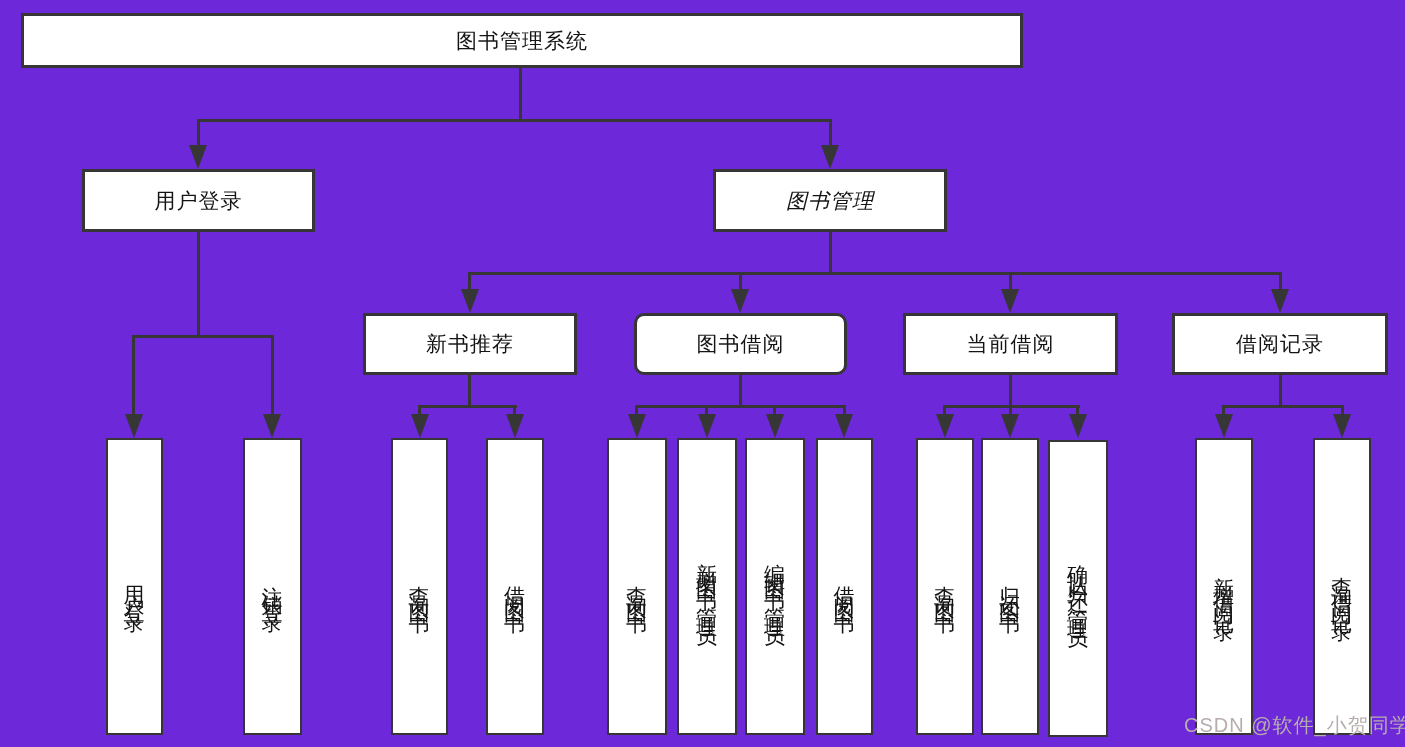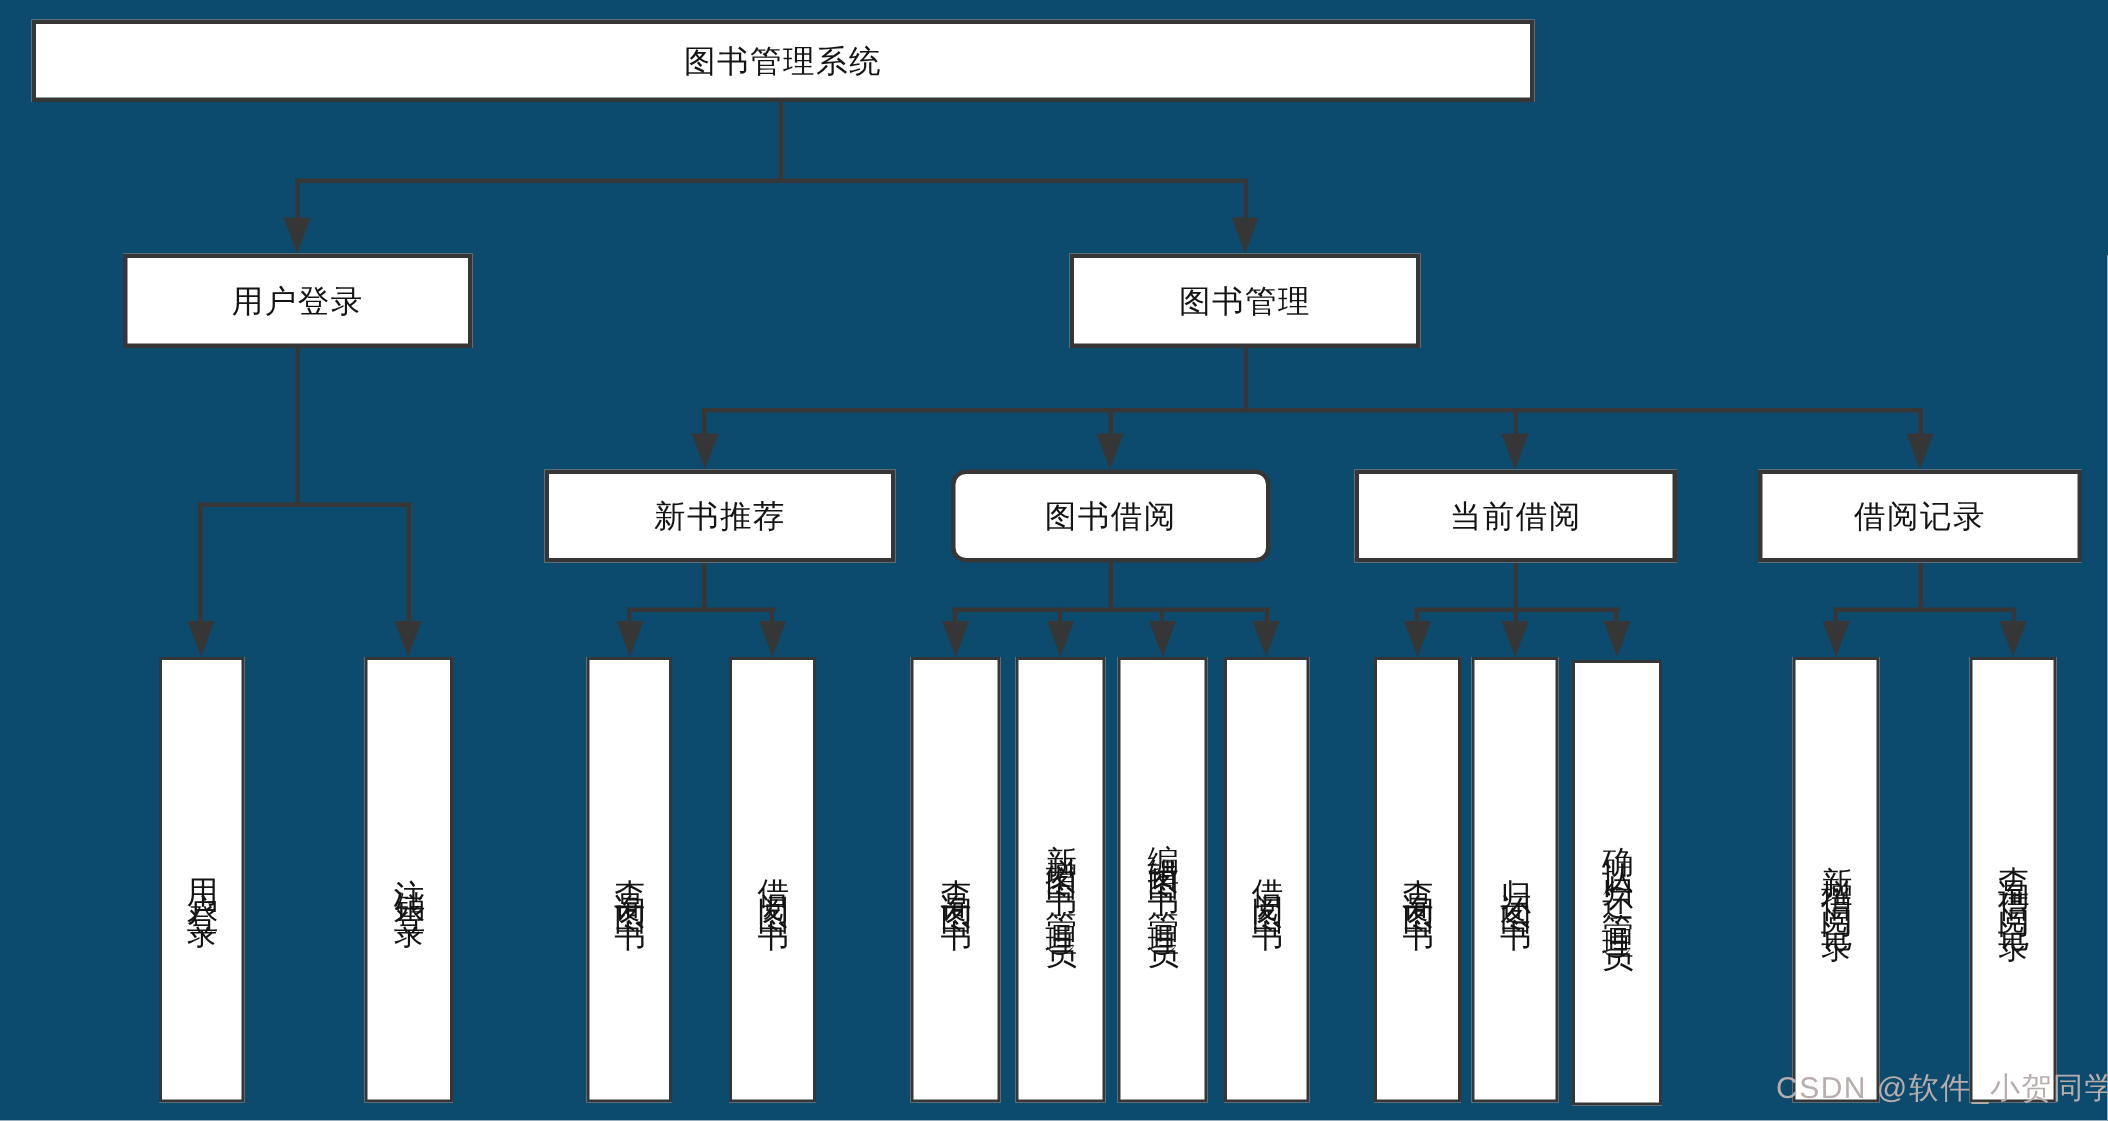--- a/index.html
+++ b/index.html
@@ -1,20 +1,20 @@
 <!DOCTYPE html>
 <html><head>
 <meta charset="utf-8">
 <style>
   html, body { margin: 0; padding: 0; background: #ffffff; }
   #canvas {
     position: relative;
     width: 1405px;
     height: 747px;
-    background: #0c4a6e;
+    background: #6d28d9;
     overflow: hidden;
     font-family: "Liberation Sans", sans-serif;
     color: #141414;
   }
   .box {
     position: absolute;
     background: #ffffff;
     border: 3px solid #363636;
     box-sizing: border-box;
     display: flex;
@@ -76,21 +76,21 @@
   <div class="vline" style="left:519px; top:67px; width:3px; height:55px;"></div>
   <div class="hline" style="left:197px; top:119px; width:635px; height:3px;"></div>
   <div class="vline" style="left:197px; top:119px; width:3px; height:32px;"></div>
   <div class="arrow" style="left:189px; top:145px;"></div>
   <div class="vline" style="left:829px; top:119px; width:3px; height:32px;"></div>
   <div class="arrow" style="left:821px; top:145px;"></div>
 
   <div class="box" style="left:82px; top:169px; width:233px; height:63px;">
     <span>用户登录</span>
   </div>
-  <div class="box" style="left:713px; top:169px; width:234px; height:63px;">
+  <div class="box" style="left:713px; top:169px; width:234px; height:63px;font-style:italic;">
     <span>图书管理</span>
   </div>
 
   <div class="vline" style="left:197px; top:232px; width:3px; height:106px;"></div>
   <div class="hline" style="left:132px; top:335px; width:142px; height:3px;"></div>
   <div class="vline" style="left:132px; top:335px; width:3px; height:82px;"></div>
   <div class="arrow" style="left:125px; top:414px;"></div>
   <div class="vline" style="left:271px; top:335px; width:3px; height:82px;"></div>
   <div class="arrow" style="left:263px; top:414px;"></div>
 
@@ -98,21 +98,21 @@
   <div class="hline" style="left:468px; top:272px; width:814px; height:3px;"></div>
   <div class="vline" style="left:468px; top:272px; width:3px; height:20px;"></div>
   <div class="arrow" style="left:461px; top:289px;"></div>
   <div class="vline" style="left:739px; top:272px; width:3px; height:20px;"></div>
   <div class="arrow" style="left:731px; top:289px;"></div>
   <div class="vline" style="left:1009px; top:272px; width:3px; height:20px;"></div>
   <div class="arrow" style="left:1001px; top:289px;"></div>
   <div class="vline" style="left:1279px; top:272px; width:3px; height:20px;"></div>
   <div class="arrow" style="left:1271px; top:289px;"></div>
 
-  <div class="box" style="left:363px; top:313px; width:234px; height:62px;">
+  <div class="box" style="left:363px; top:313px; width:214px; height:62px;">
     <span>新书推荐</span>
   </div>
   <div class="box" style="left:634px; top:313px; width:213px; height:62px;border-radius:10px;">
     <span>图书借阅</span>
   </div>
   <div class="box" style="left:903px; top:313px; width:215px; height:62px;">
     <span>当前借阅</span>
   </div>
   <div class="box" style="left:1172px; top:313px; width:216px; height:62px;">
     <span>借阅记录</span>

